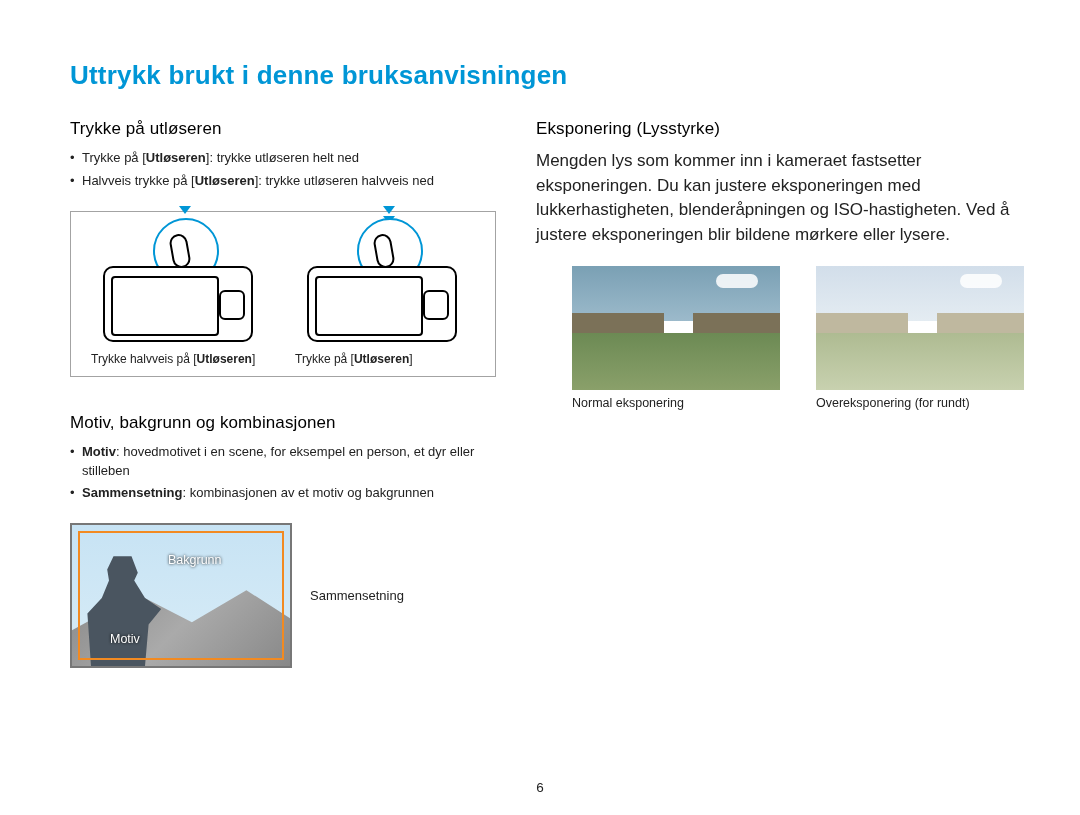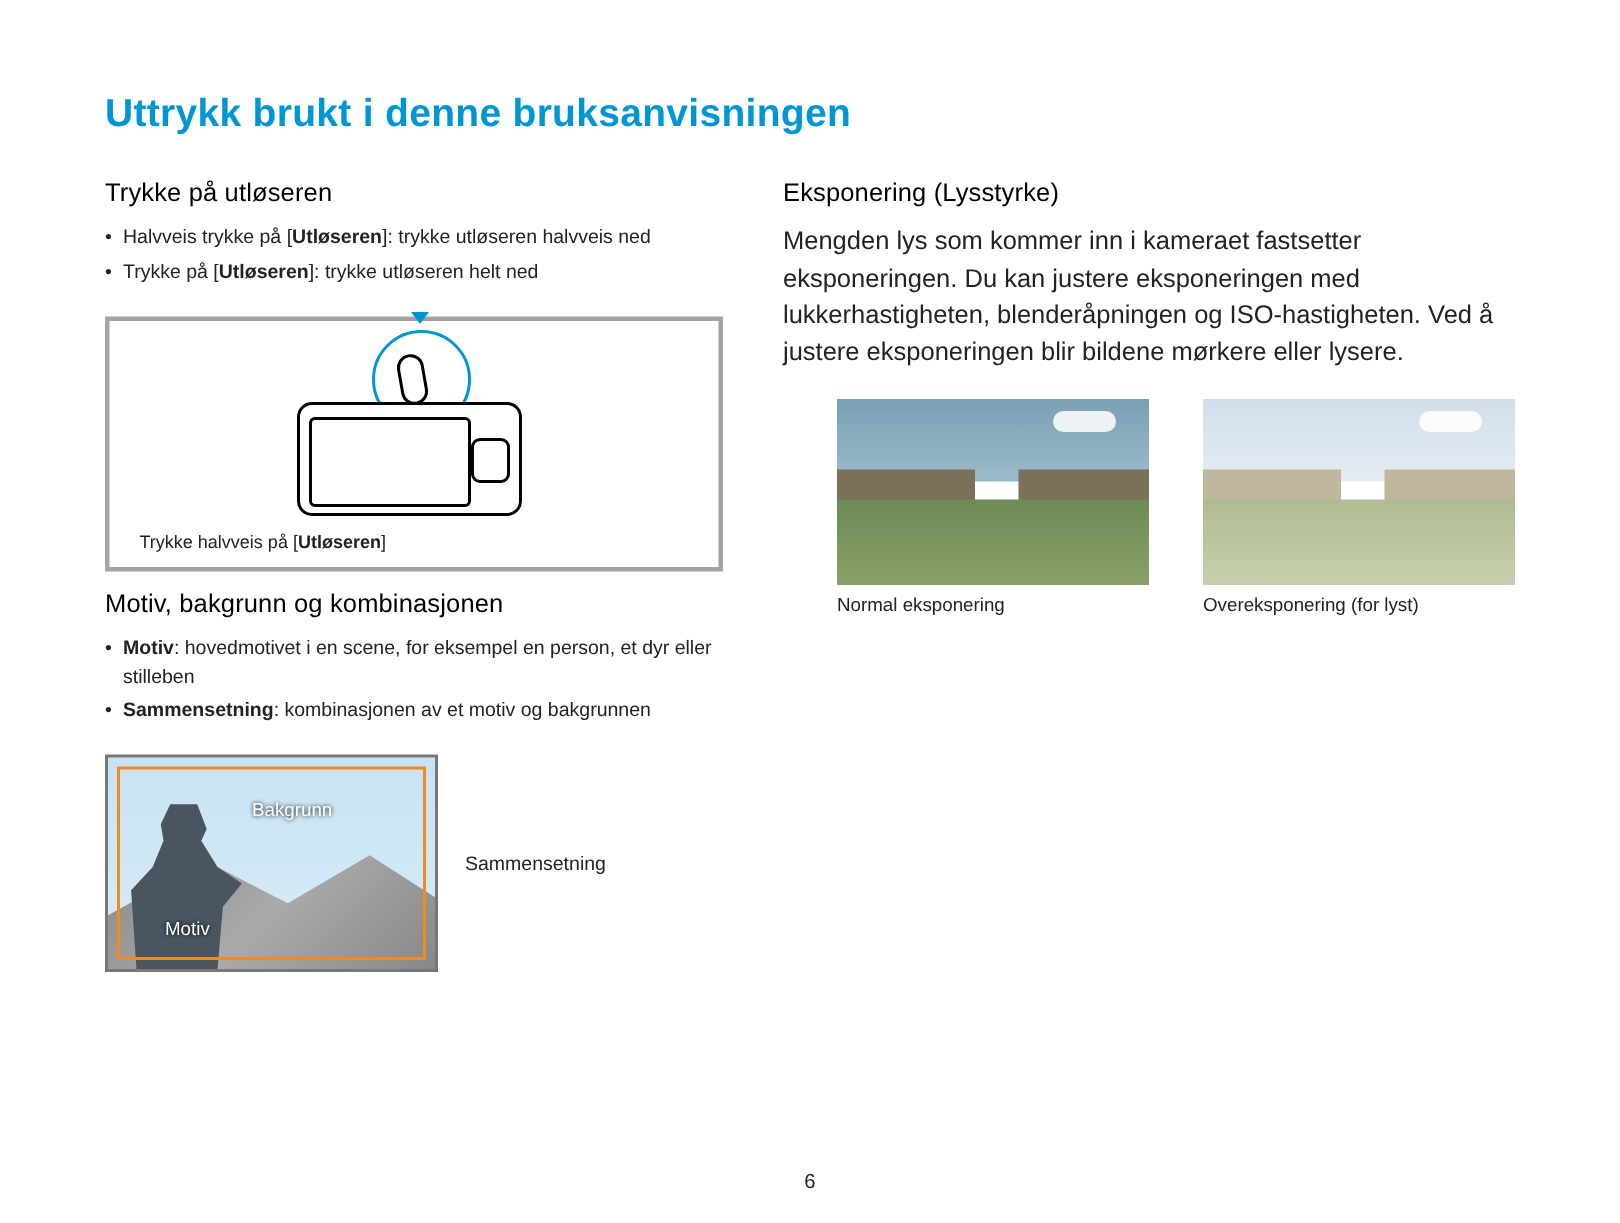--- a/index.html
+++ b/index.html
@@ -47,25 +47,25 @@
     color: #222;
   }
   .bullets li::before {
     content: "•";
     position: absolute;
     left: 0;
     top: 0;
   }
   .bold { font-weight: 700; }
   .shutter-box {
-    border: 3px solid #a3a3a3;
+    border: 1px solid #a3a3a3;
     padding: 14px 20px 10px;
     display: flex;
     gap: 24px;
-    margin-bottom: 12px;
+    margin-bottom: 36px;
     align-items: flex-end;
   }
   .shutter-item { flex: 1; text-align: left; }
   .cam-draw {
     width: 180px;
     height: 120px;
     position: relative;
     margin: 0 auto 6px;
   }
   .cam-body {
@@ -215,43 +215,59 @@
 <h1 class="page-title">Uttrykk brukt i denne bruksanvisningen</h1>
 
 <div class="columns">
 
   <div class="col-left">
 
     <div>
       <div class="section-heading">Trykke på utløseren</div>
       <ul class="bullets">
         <li>
-          <span>Halvveis trykke på [</span><span class="bold">Utløseren</span><span>]: trykke utløseren halvveis ned</span>
+          <span>Trykke på [</span><span class="bold">Utløseren</span><span>]: trykke utløseren helt ned</span>
         </li>
         <li>
-          <span>Trykke på [</span><span class="bold">Utløseren</span><span>]: trykke utløseren helt ned</span>
+          <span>Halvveis trykke på [</span><span class="bold">Utløseren</span><span>]: trykke utløseren halvveis ned</span>
         </li>
       </ul>
 
       <div class="shutter-box">
         <div class="shutter-item">
           <div class="cam-draw">
             <div class="arrow a1"></div>
             <div class="cam-circle">
                 <div class="finger"></div>
               </div>
             <div class="cam-body">
               <div class="cam-screen"></div>
                 <div class="cam-lens"></div>
             </div>
           </div>
           <div class="caption">
             <span>Trykke halvveis på [</span><span class="bold">Utløseren</span><span>]</span>
           </div>
         </div>
+        <div class="shutter-item">
+          <div class="cam-draw">
+            <div class="arrow a1"></div>
+            <div class="arrow a2"></div>
+            <div class="cam-circle">
+                <div class="finger"></div>
+              </div>
+            <div class="cam-body">
+              <div class="cam-screen"></div>
+                <div class="cam-lens"></div>
+            </div>
+          </div>
+          <div class="caption">
+            <span>Trykke på [</span><span class="bold">Utløseren</span><span>]</span>
+          </div>
+        </div>
       </div>
     </div>
 
     <div class="section-gap">
       <div class="section-heading">Motiv, bakgrunn og kombinasjonen</div>
       <ul class="bullets">
         <li><span class="bold">Motiv</span><span>: hovedmotivet i en scene, for eksempel en person, et dyr eller stilleben</span></li>
         <li><span class="bold">Sammensetning</span><span>: kombinasjonen av et motiv og bakgrunnen</span></li>
       </ul>
 
@@ -286,20 +302,20 @@
           <div class="photo-caption">Normal eksponering</div>
         </div>
         <div class="photo-item">
           <div class="photo over">
             <div class="sky"></div>
               <div class="cloud"></div>
             <div class="bank-l"></div>
               <div class="bank-r"></div>
             <div class="water"></div>
           </div>
-          <div class="photo-caption">Overeksponering (for lyst)</div>
+          <div class="photo-caption">Overeksponering (for rundt)</div>
         </div>
       </div>
     </div>
   </div>
 </div>
 
 <div class="page-number">6</div>
 
 </body></html>

